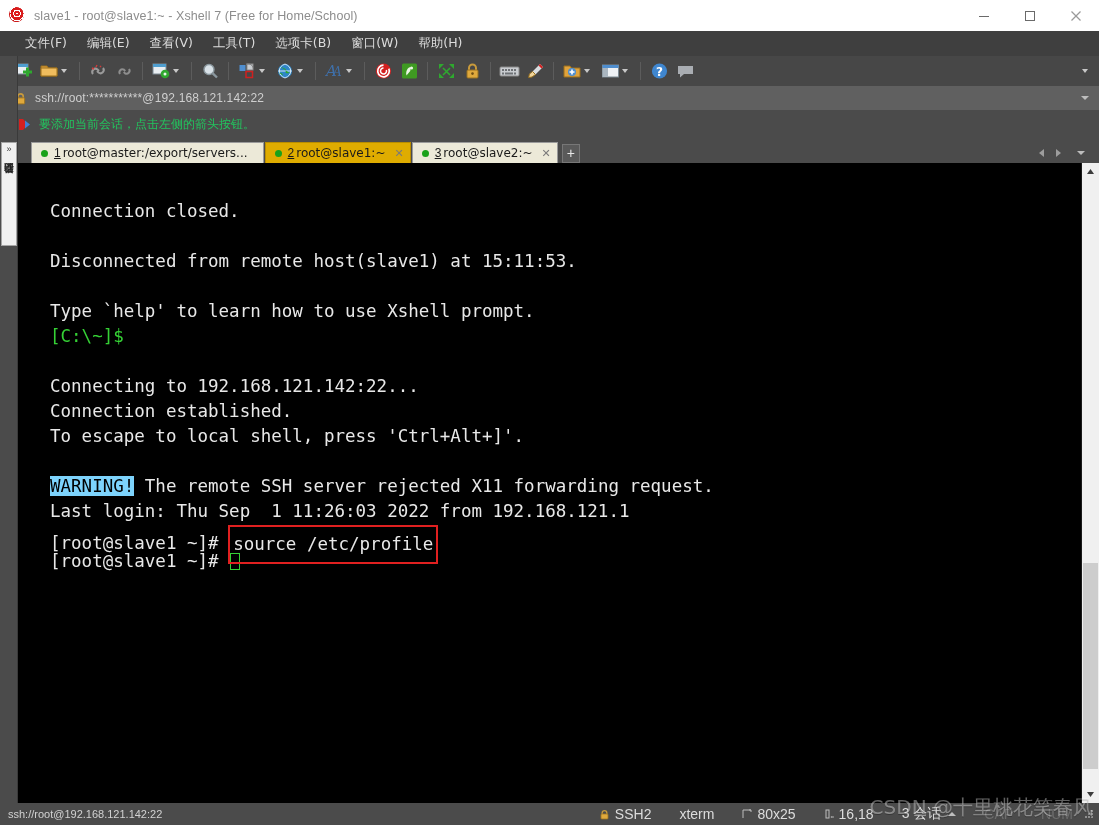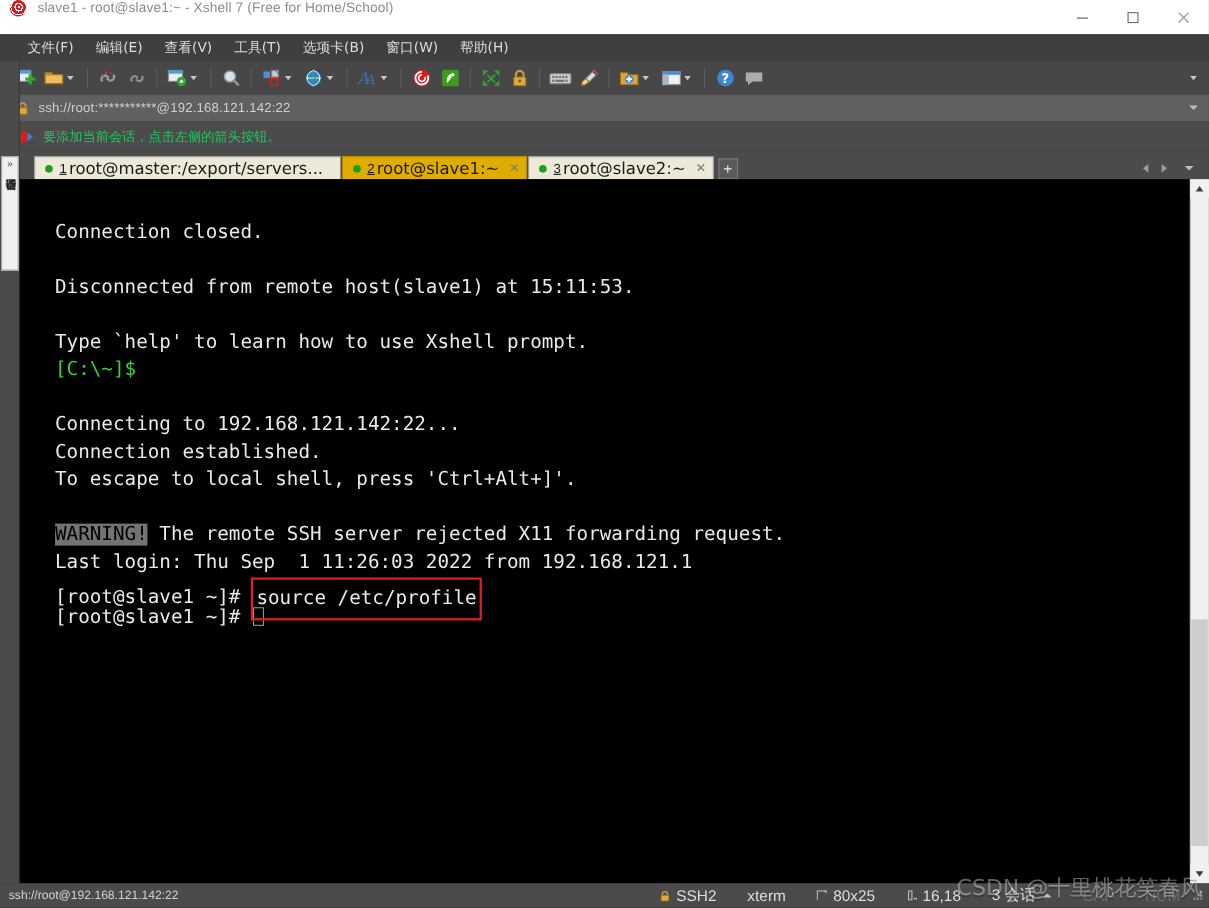--- a/index.html
+++ b/index.html
@@ -9,21 +9,21 @@
     font-family:"Liberation Sans","DejaVu Sans",sans-serif;
     font-size:12px;color:#d8d8d8;
     -webkit-font-smoothing:antialiased;
   }
   .app{position:relative;width:1099px;height:825px;background:#404040;}
 
   
   .titlebar{
     position:absolute;left:0;top:0;width:1099px;height:31px;
     background:#ffffff;border-bottom:1px solid #e6e6e6;
-    display:flex;
+    display:flex;align-items:center;
   }
   .title-logo{width:17px;height:17px;margin-left:9px;margin-right:8px;position:relative;flex:0 0 auto;}
   .title-logo .spiral{
     width:15px;height:15px;border-radius:50%;
     background:radial-gradient(circle at 55% 45%, #ffffff 0 9%, #e02020 9% 24%, #ffffff 24% 34%, #d81c1c 34% 56%, #ffffff 56% 64%, #cc1a1a 64% 100%);
     transform:rotate(-18deg);
   }
   .title-text{font-size:12.5px;color:#8d8d8d;letter-spacing:.1px;white-space:nowrap;}
   .win-btns{margin-left:auto;display:flex;height:31px;}
   .win-btn{width:46px;height:31px;display:flex;align-items:center;justify-content:center;}
@@ -78,21 +78,21 @@
   }
   .tab{
     height:21px;display:flex;align-items:center;box-sizing:border-box;
     padding:0 6px 0 9px;margin-right:1px;border:1px solid #8c8c8c;border-bottom:none;
     font-size:12px;white-space:nowrap;position:relative;
   }
   .tab.inactive{background:#ece9d8;color:#1a1a1a;border-color:#9a9a9a;}
   .tab.active{background:#dfac00;color:#1a1a1a;border-color:#b98d00;}
   .tab .dot{width:7px;height:7px;border-radius:50%;background:#1aa11a;margin-right:6px;flex:0 0 auto;}
   .tab .num{text-decoration:underline;margin-right:2px;}
-  .tab .lbl{font-family:"DejaVu Sans","Liberation Sans",sans-serif;font-size:15px;}
+  .tab .lbl{font-family:"DejaVu Sans","Liberation Sans",sans-serif;font-size:12px;}
   .tab .x{margin-left:9px;color:#7a7a7a;font-size:11px;line-height:1;}
   .tab-add{
     width:18px;height:19px;margin-left:3px;background:#5a5a5a;border:1px solid #777;
     color:#e8e8e8;font-size:14px;line-height:16px;text-align:center;box-sizing:border-box;
   }
   .tabbar-right{margin-left:auto;display:flex;align-items:center;height:21px;padding-right:7px;}
   .tri{width:0;height:0;}
   .tri-l{border-top:4.5px solid transparent;border-bottom:4.5px solid transparent;border-right:5px solid #9d9d9d;margin:0 6px;}
   .tri-r{border-top:4.5px solid transparent;border-bottom:4.5px solid transparent;border-left:5px solid #9d9d9d;margin:0 6px;}
   .tri-d{border-left:4px solid transparent;border-right:4px solid transparent;border-top:4.5px solid #bdbdbd;margin:0 7px 0 10px;}
@@ -120,21 +120,21 @@
   .term{
     position:absolute;left:0;top:0;width:1063px;height:640px;background:#000000;
     overflow:hidden;box-sizing:border-box;padding:28px 0 0 24px;
   }
   .term pre{
     margin:8px;font-family:"DejaVu Sans Mono","Liberation Mono",monospace;
     font-size:17.5px;line-height:25px;color:#e8e8e8;white-space:pre;letter-spacing:0px;
   }
   .ln{height:25px;white-space:pre;}
   .grn{color:#35d135;}
-  .inv{background:#737373;color:#000000;}
+  .inv{background:#7dd3fc;color:#000000;}
   .boxed{
     border:2px solid #e02020;padding:7px 3px;margin-left:-1px;display:inline-block;
     line-height:21px;position:relative;top:1px;
   }
   .cursor{
     display:inline-block;width:10px;height:17px;border:1.5px solid #35d135;box-sizing:border-box;
     vertical-align:-3px;margin-left:1px;
   }
 
   

